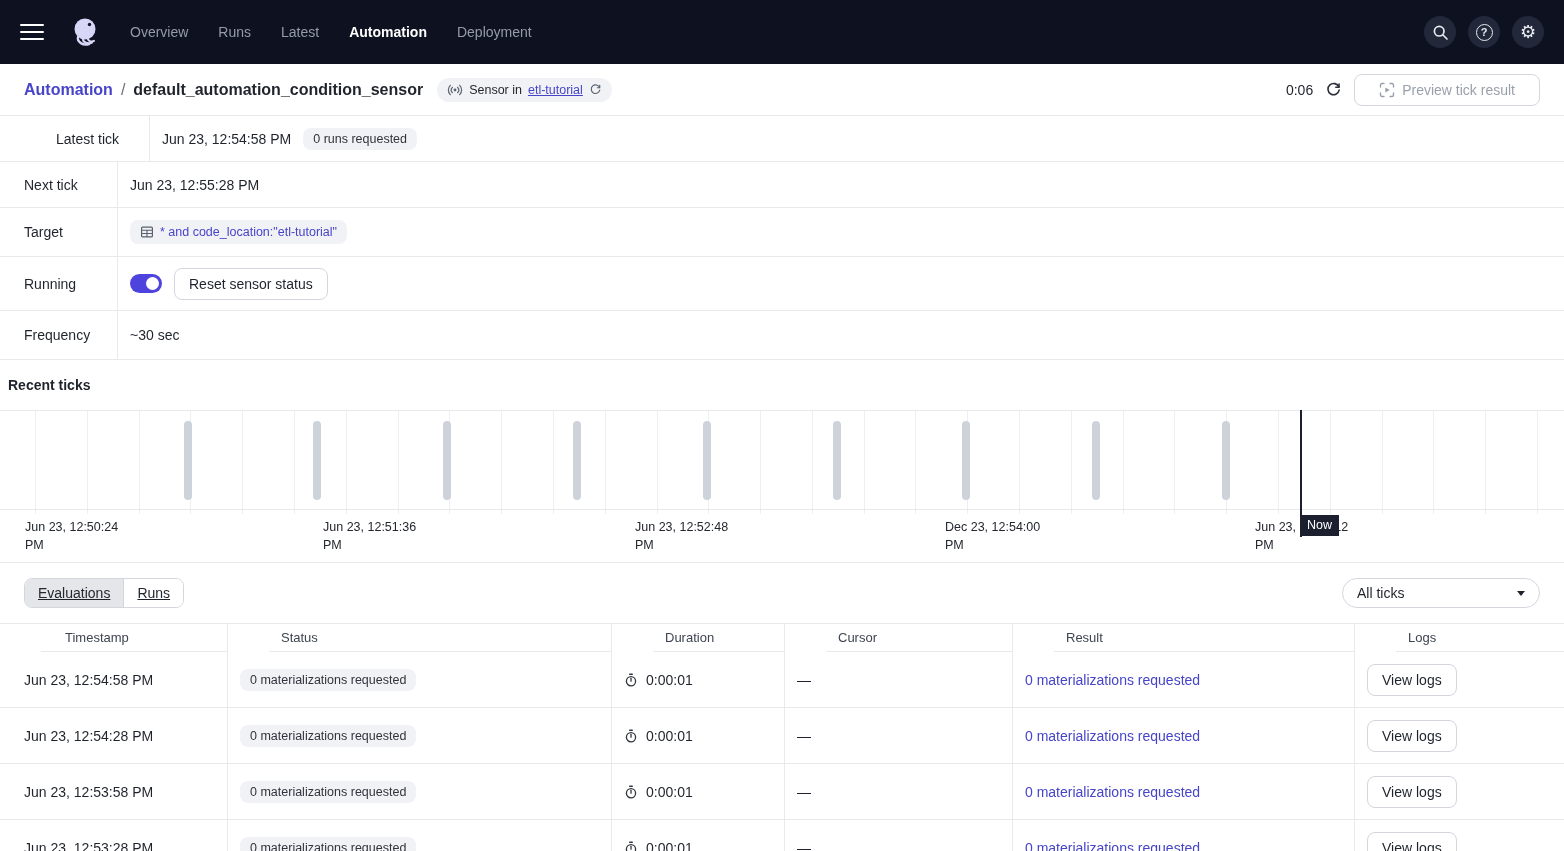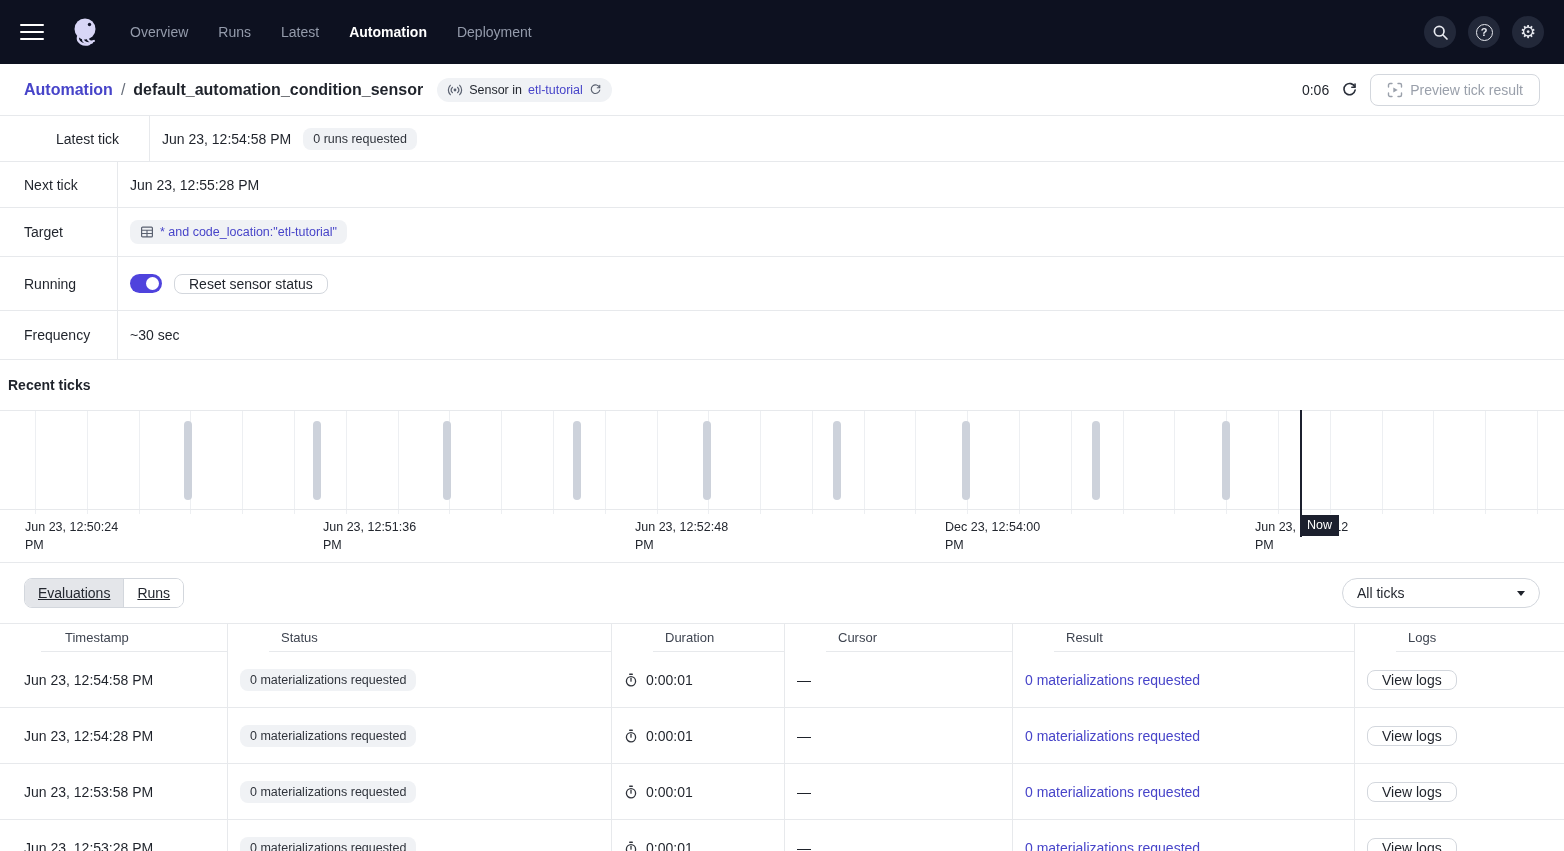--- a/index.html
+++ b/index.html
@@ -34,41 +34,41 @@
   .icon-btn{width:32px;height:32px;border-radius:50%;background:var(--icon-circle);display:flex;align-items:center;justify-content:center;cursor:pointer;}
   .qmark{width:17px;height:17px;border:1.6px solid #E8EAF0;border-radius:50%;color:#E8EAF0;font-size:11px;font-weight:bold;display:flex;align-items:center;justify-content:center;}
   .gear{color:#E8EAF0;font-size:18px;line-height:1;}
 
   
   .page-header{height:51px;display:flex;align-items:center;padding:0 24px;}
   .crumb-root{color:var(--link);font-size:16px;font-weight:bold;cursor:pointer;}
   .crumb-sep{color:var(--muted);font-size:16px;margin:0 8px;}
   .crumb-title{color:var(--text);font-size:16px;font-weight:bold;}
   .sensor-badge{display:inline-flex;align-items:center;gap:6px;background:var(--pill);border-radius:12px;height:24px;padding:0 10px;margin-left:14px;font-size:12.5px;color:var(--text);}
-  .sensor-badge .blink{color:var(--link);cursor:pointer;}
+  .sensor-badge .blink{color:var(--link);cursor:pointer;text-decoration:underline;}
   .header-right{margin-left:auto;display:flex;align-items:center;gap:12px;}
   .countdown{font-size:14px;color:var(--text);}
-  .preview-btn{display:inline-flex;align-items:center;gap:7px;height:32px;padding:0 16px;border:1px solid var(--border-strong);border-radius:8px;background:#fff;color:var(--disabled);font-size:14px;cursor:not-allowed;}
+  .preview-btn{display:inline-flex;align-items:center;gap:7px;height:32px;padding:0 24px;border:1px solid var(--border-strong);border-radius:8px;background:#fff;color:var(--disabled);font-size:14px;cursor:not-allowed;}
 
   
   .details{border-top:1px solid var(--border);}
   .detail-row{display:grid;grid-template-columns:118px 1fr;border-bottom:1px solid var(--border);}
   .detail-row:nth-child(1){height:46px;padding-left:32px;}
   .detail-row:nth-child(2){height:46px;}
   .detail-row:nth-child(3){height:49px;}
   .detail-row:nth-child(4){height:54px;}
   .detail-row:nth-child(5){height:49px;}
   .detail-label{border-right:1px solid var(--border);display:flex;align-items:center;padding-left:24px;font-size:14px;color:var(--text);}
   .detail-value{display:flex;align-items:center;padding-left:12px;font-size:14px;color:var(--text);gap:12px;}
   .pill{display:inline-flex;align-items:center;background:var(--pill);border-radius:8px;padding:4px 10px;font-size:12.5px;color:#30343C;white-space:nowrap;}
   .target-pill{display:inline-flex;align-items:center;gap:6px;background:var(--pill);border-radius:8px;padding:5px 10px;font-size:12.5px;}
   .target-pill .tlink{color:var(--link);cursor:pointer;}
   .toggle{width:32px;height:19px;border-radius:10px;background:var(--accent);position:relative;cursor:pointer;flex:0 0 auto;}
   .toggle .knob{position:absolute;top:3px;right:3px;width:13px;height:13px;border-radius:50%;background:#fff;}
-  .btn{height:20px;padding:0 14px;border:1px solid var(--border-strong);border-radius:8px;background:#fff;font-size:14px;color:var(--text);font-family:inherit;cursor:pointer;}
+  .btn{height:32px;padding:0 14px;border:1px solid var(--border-strong);border-radius:8px;background:#fff;font-size:14px;color:var(--text);font-family:inherit;cursor:pointer;}
 
   
   .rt-heading{height:50px;display:flex;align-items:center;padding:0 8px;font-size:14px;font-weight:bold;color:var(--text);}
   .timeline-wrap{position:relative;}
   .timeline{position:relative;height:104px;border-top:1px solid var(--border);overflow:hidden;}
   .gridline{position:absolute;top:0;width:1px;height:104px;background:var(--grid);}
   .bottom-line{position:absolute;left:0;top:98px;width:100%;height:1px;background:var(--border);}
   .tick-bar{position:absolute;top:10px;width:8px;height:79px;border-radius:4px;background:var(--bar);cursor:pointer;}
   .axis-strip{position:relative;height:49px;border-bottom:1px solid var(--border);}
   .axis-label{position:absolute;top:4px;font-size:12.5px;line-height:18px;color:#23272F;white-space:nowrap;}

